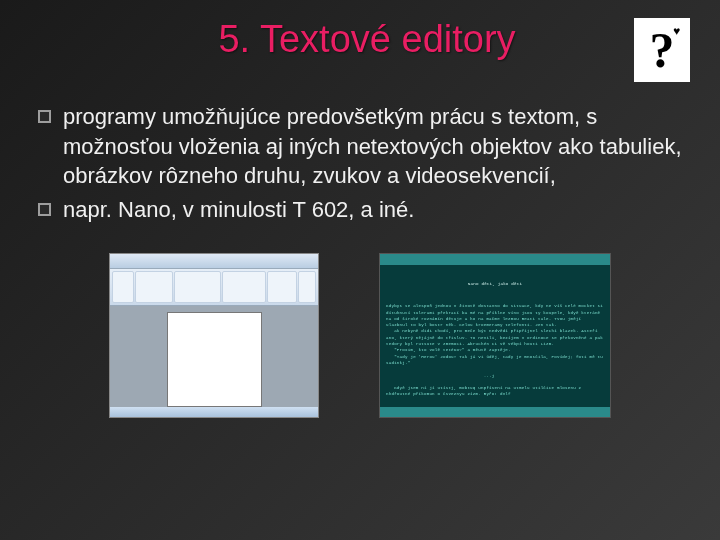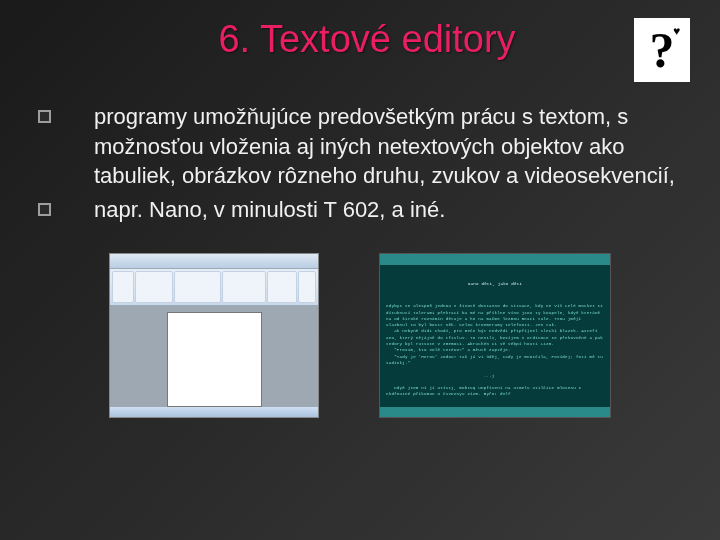--- a/index.html
+++ b/index.html
@@ -52,21 +52,20 @@
   }
   .content {
     padding: 20px 38px 0 38px;
     font-size: 22px;
     line-height: 1.35;
     color: #f0f0f0;
   }
   .bullet-item {
     display: flex;
     margin-bottom: 4px;
-    gap: 31px;
   }
   .bullet {
     width: 13px;
     height: 13px;
     border: 2px solid #9e9e9e;
     background: #2a2a2a;
     margin-top: 8px;
     margin-right: 12px;
     flex-shrink: 0;
   }
@@ -154,21 +153,21 @@
     position: absolute;
     bottom: 0; left: 0; right: 0;
     height: 10px;
     background: #2a8a8a;
   }
 </style>
 </head>
 <body>
 
 <div class="header">
-  <h1 class="title">6. Textové editory</h1>
+  <h1 class="title">5. Textové editory</h1>
   <div class="qmark-box">
     <span class="qmark">?</span>
     <span class="heart">♥</span>
   </div>
 </div>
 
 <div class="content">
   <div class="bullet-item">
     <div class="bullet"></div>
     <div class="bullet-text">programy umožňujúce predovšetkým prácu s textom, s možnosťou vloženia aj iných netextových objektov ako tabuliek, obrázkov rôzneho druhu, zvukov a videosekvencií,</div>

